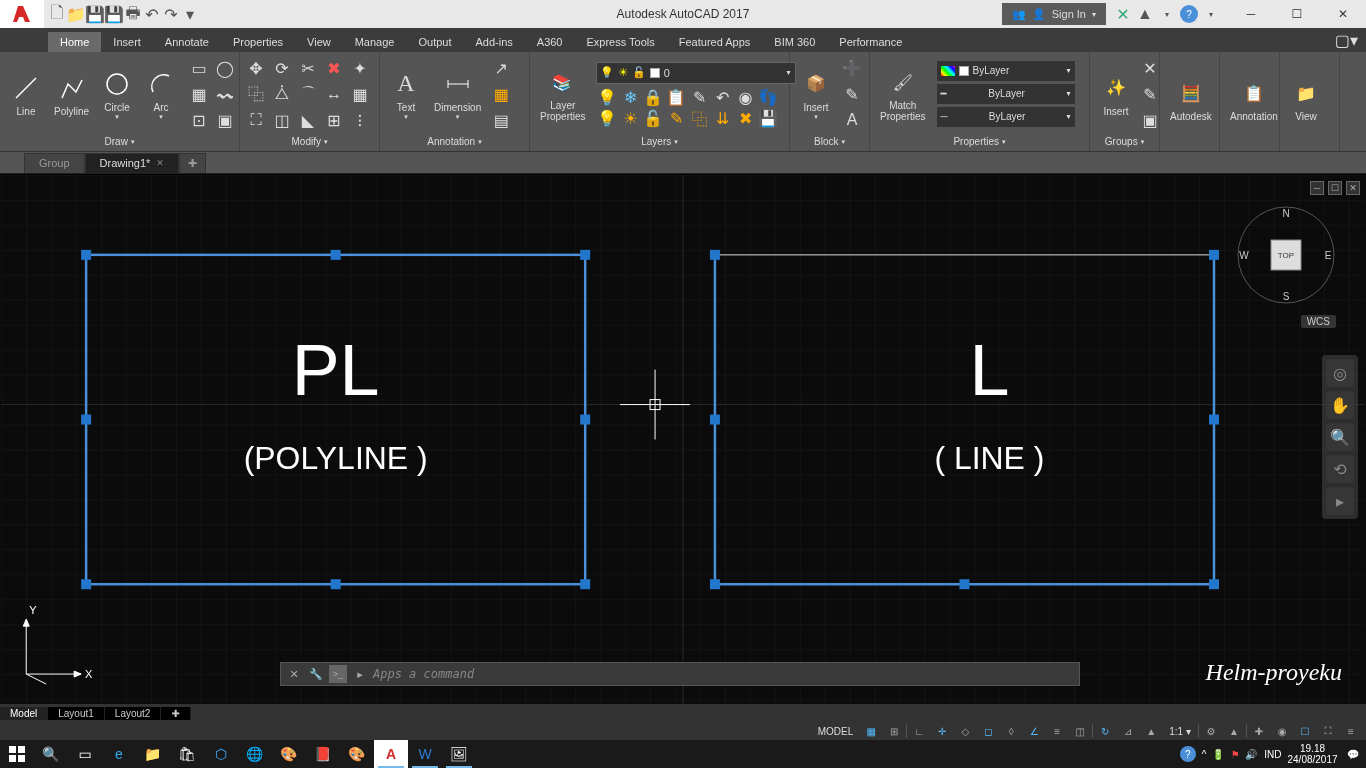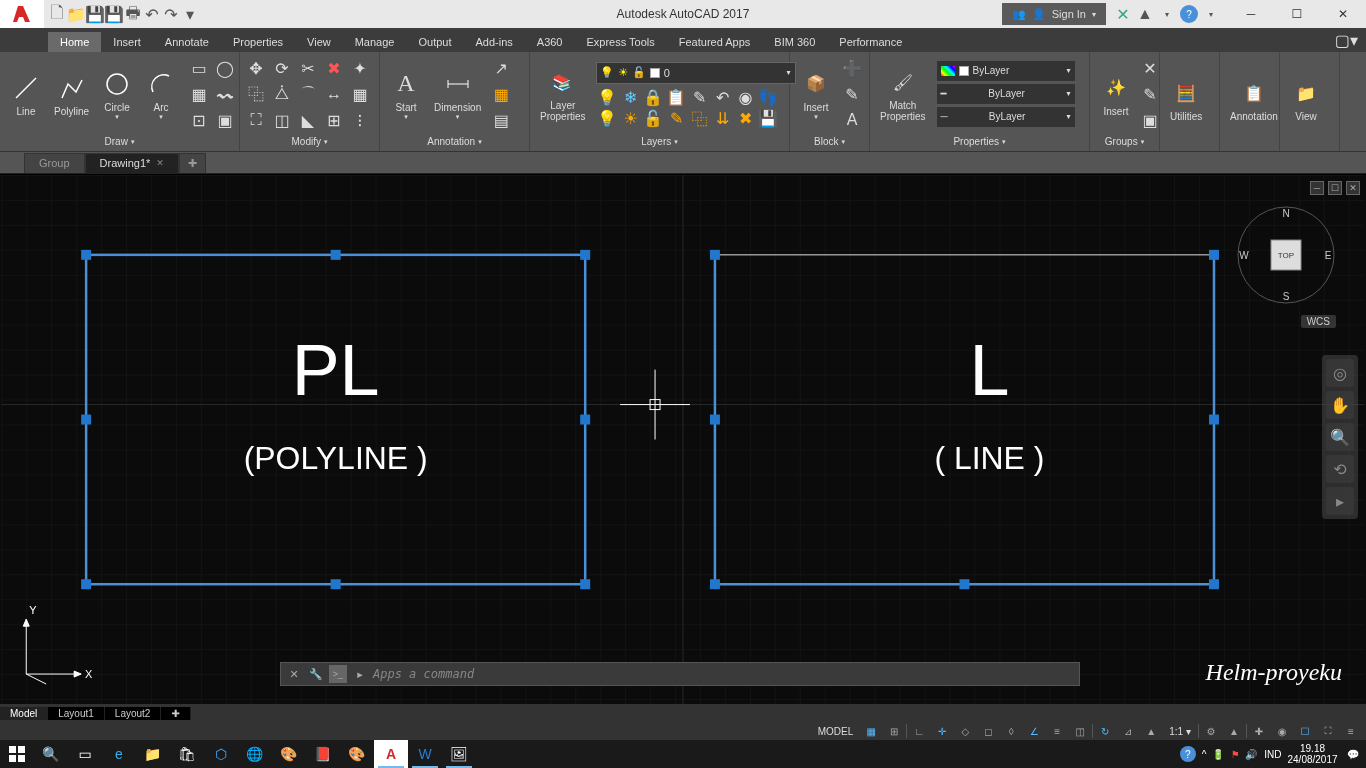--- a/index.html
+++ b/index.html
@@ -225,21 +225,21 @@
         <span class="sm-btn">⁝</span>
       </div>
     </div>
     <div class="panel-label">Modify</div>
   </div>
 
   <div class="ribbon-panel" style="width:150px">
     <div class="panel-body">
       <div class="big-btn">
           <div class="ico" style="font-size:24px;font-family:serif">A</div>
-          <div class="lbl">Start</div>
+          <div class="lbl">Text</div>
           <span style="font-size:7px;color:#ddd">▾</span>
         </div>
       <div class="big-btn">
           <div class="ico">
             <svg width="28" height="28">
               <line x1="4" y1="14" x2="24" y2="14" stroke="#fff"></line>
               <line x1="4" y1="10" x2="4" y2="18" stroke="#fff"></line>
               <line x1="24" y1="10" x2="24" y2="18" stroke="#fff"></line>
             </svg>
           </div>
@@ -350,21 +350,21 @@
         <span class="sm-btn">▣</span>
       </div>
     </div>
     <div class="panel-label">Groups</div>
   </div>
 
   <div class="ribbon-panel" style="width:60px">
     <div class="panel-body">
         <div class="big-btn">
           <div class="ico">🧮</div>
-          <div class="lbl">Utilities</div>
+          <div class="lbl">Autodesk</div>
         </div>
       </div>
     <div class="panel-label noarrow"></div>
   </div>
 
   <div class="ribbon-panel" style="width:60px">
     <div class="panel-body">
         <div class="big-btn">
           <div class="ico">📋</div>
           <div class="lbl">Annotation</div>

